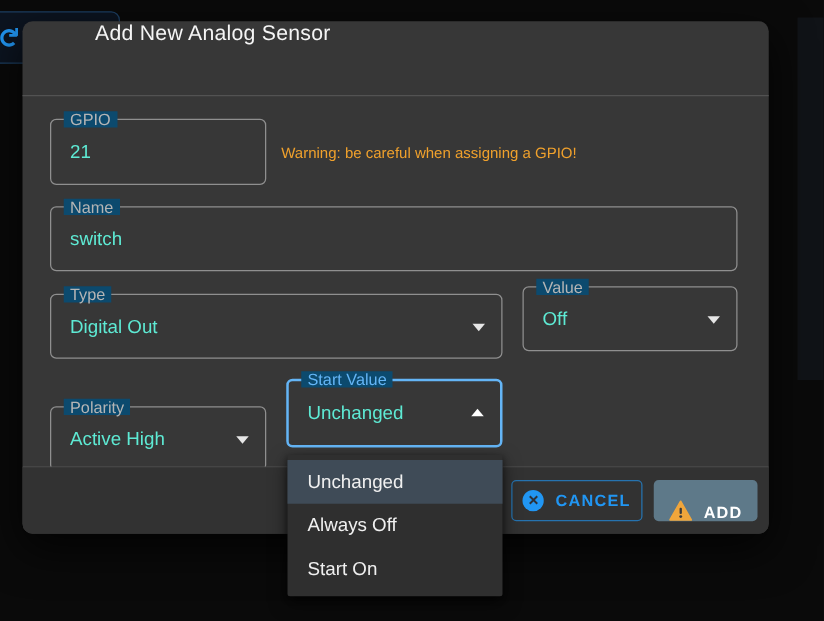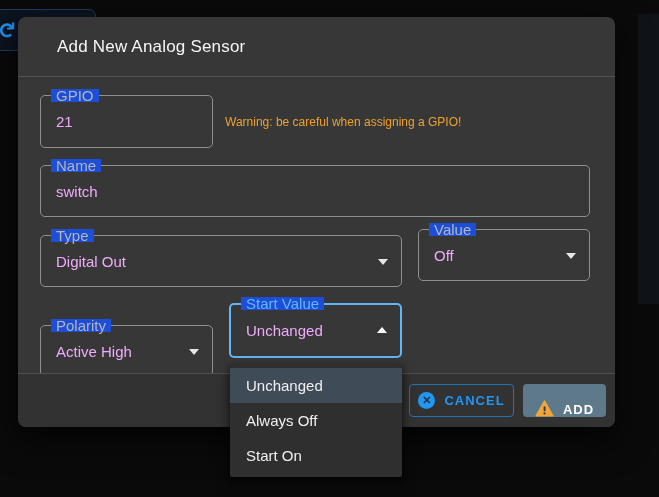--- a/index.html
+++ b/index.html
@@ -39,49 +39,49 @@
   .modal {
     position: absolute; left: 18px; top: 17px;
     width: 597px; height: 410px;
     background: #373737;
     border-radius: 8px;
     box-shadow: 0 12px 35px rgba(0,0,0,0.75);
     z-index: 1;
   }
   .modal-header {
     height: 60px;
-    display: flex; align-items: center;
-    padding-left: 39px;
+    display: flex; align-items: flex-start;
+    padding-left: 58px;
     border-bottom: 1px solid #525252;
   }
   .modal-title {
     color: #f5f5f5;
     font-size: 17px; font-weight: 500;
     letter-spacing: 0.2px;
   }
 
   
   .field {
     position: absolute;
     border: 1px solid #8f8f8f;
     border-radius: 5px;
     background: transparent;
   }
   .field .notch-label {
     position: absolute; top: -7px; left: 10px;
-    font-size: 15px; color: #b5b5b5;
-    background: #1d4ed8;
+    font-size: 13px; color: #b5b5b5;
+    background: #0c4a6e;
     padding: 0 5px;
     line-height: 13px;
     white-space: nowrap;
   }
   .field .field-value {
     position: absolute; left: 15px; top: 0; bottom: 0;
     display: flex; align-items: center;
-    color: #f0abfc; font-size: 15px;
+    color: #5eead4; font-size: 15px;
   }
   .caret-down, .caret-up {
     position: absolute; right: 13px; top: 50%;
     width: 0; height: 0;
   }
   .caret-down {
     margin-top: -2px;
     border-left: 5px solid transparent;
     border-right: 5px solid transparent;
     border-top: 6px solid #e6e6e6;

